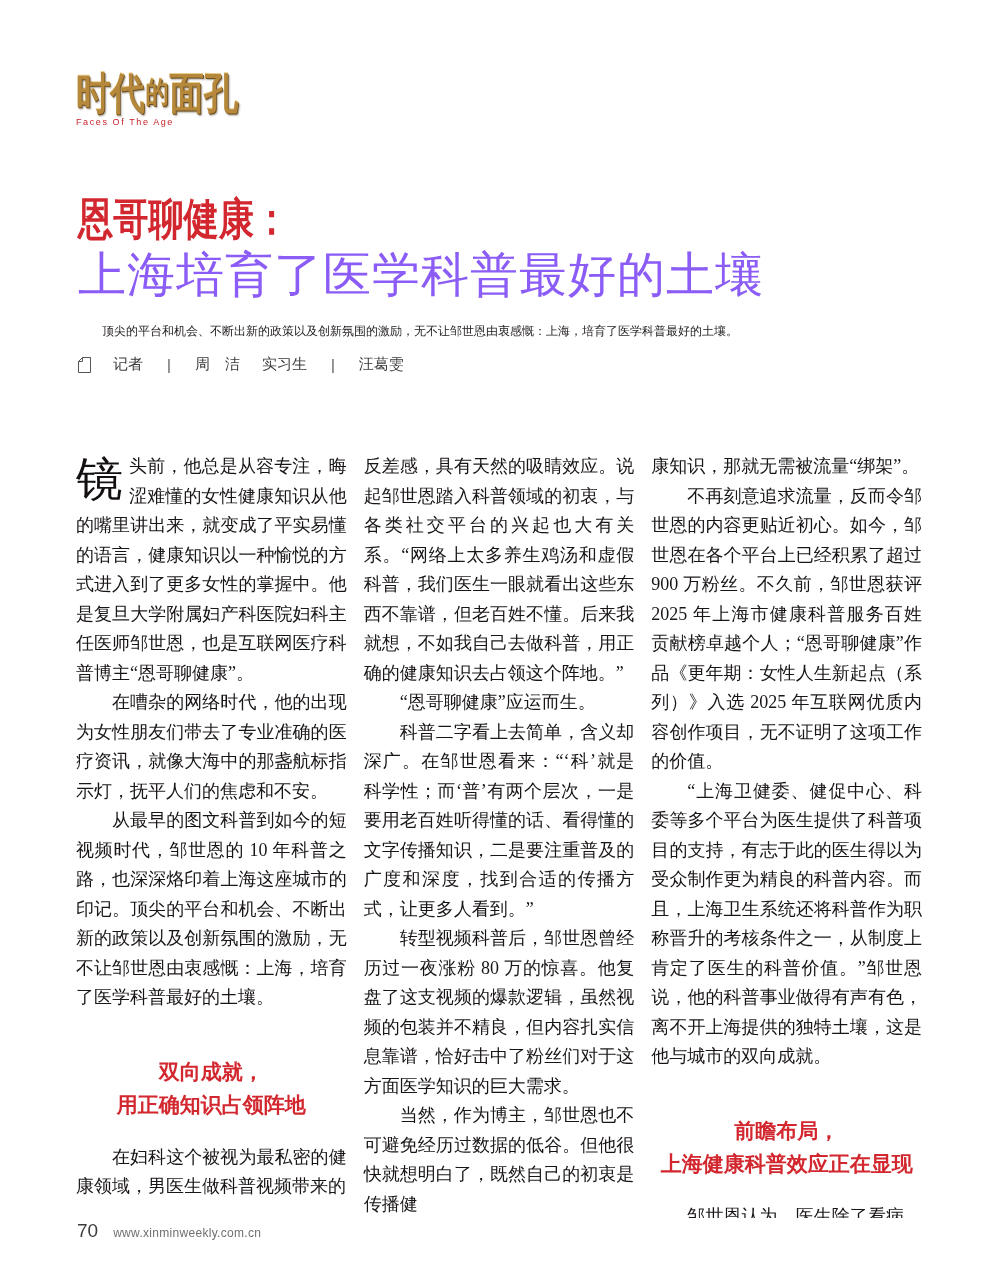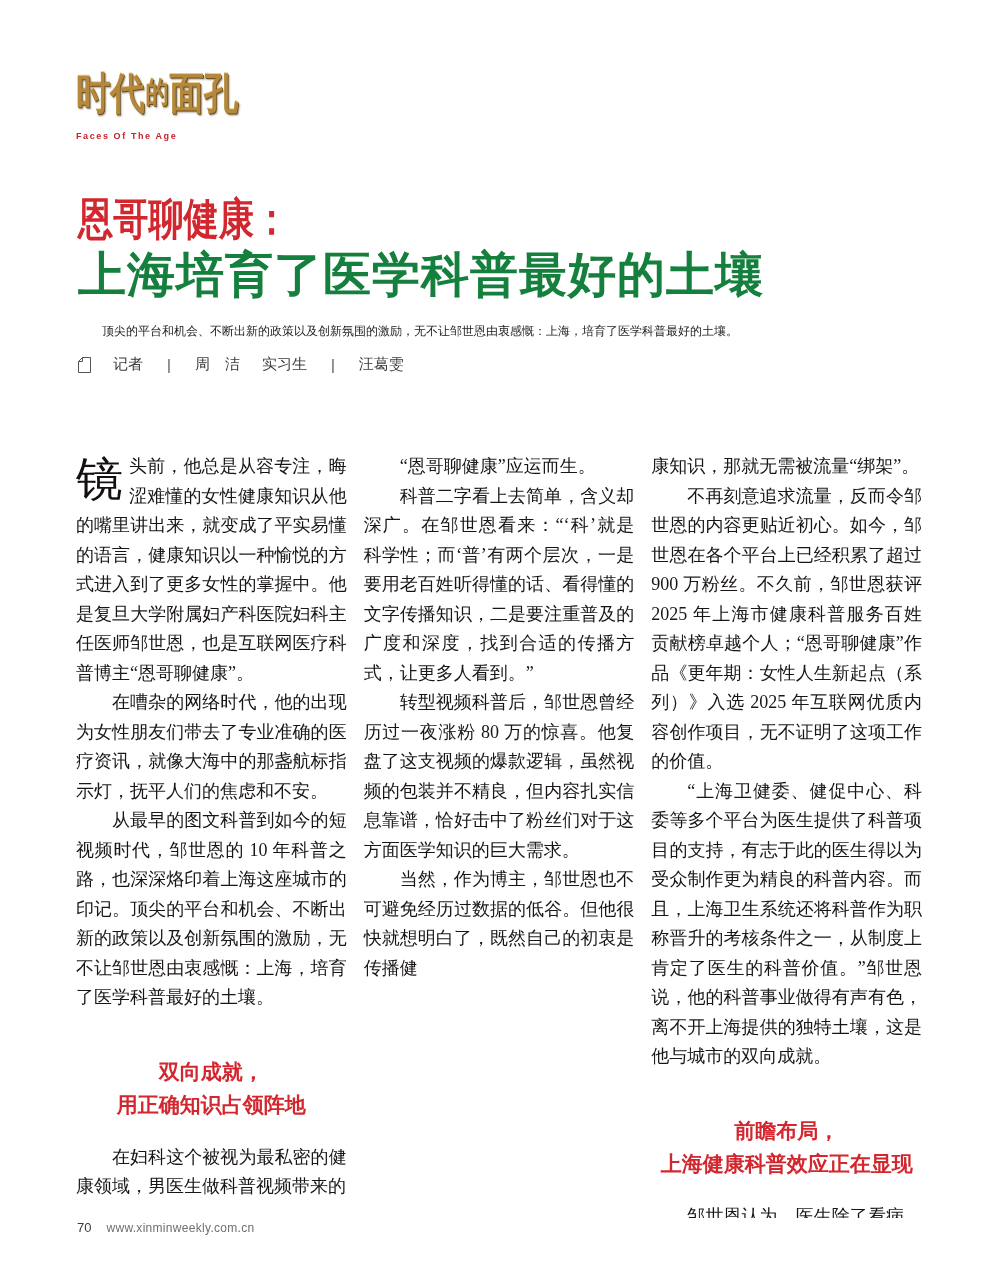--- a/index.html
+++ b/index.html
@@ -22,34 +22,34 @@
   .logo-cn{
     font-family:"Liberation Sans", sans-serif;font-weight:bold;white-space:nowrap;
     transform:scaleX(0.80);transform-origin:left bottom;
     color:var(--gold-mid);
     text-shadow:1px 1px 0 var(--gold-dark), 2px 2px 2px rgba(50,35,10,.45), 0 -1px 0 #e9cd8b;
     line-height:1;
   }
   .logo-cn .big{font-size:43px;}
   .logo-cn .small{font-size:29px;vertical-align:6px;margin:0 1px;}
   .logo-en{
-    font-family:"Liberation Sans", sans-serif;font-weight:bold;
-    color:#c8232c;font-size:9px;letter-spacing:1.6px;margin-top:16px;
+    font-family:"Liberation Sans", sans-serif;font-weight:normal;
+    color:#c8232c;font-size:9px;letter-spacing:1.6px;margin-top:2px;
   }
 
   
   .headline{position:absolute;left:78px;top:197px;width:845px;}
   .kicker{
     margin:0;font-family:"Liberation Sans", sans-serif;font-weight:bold;
     font-size:44px;line-height:1.0;color:var(--red);
     transform:scaleX(0.80);transform-origin:left top;white-space:nowrap;
   }
   .title{
-    margin:9px 0 0;font-family:"Liberation Serif", serif;font-weight:700;
-    font-size:48px;line-height:1.05;color:#15803d;letter-spacing:1px;white-space:nowrap;
+    margin:9px 0 0;font-family:"Liberation Serif", serif;font-weight:400;
+    font-size:48px;line-height:1.05;color:#8b5cf6;letter-spacing:1px;white-space:nowrap;
   }
   .standfirst{
     margin:15px 0 0;width:842px;
     font-family:"Liberation Sans", sans-serif;font-size:12px;line-height:33px;
     color:#262223;text-indent:2em;text-align:justify;
   }
   .byline{
     margin-top:7px;font-family:"Liberation Sans", sans-serif;font-size:15px;color:#3a3a3a;
     display:flex;align-items:center;gap:22px;
   }
@@ -73,21 +73,21 @@
   .subhead{
     margin:42px 0 22px;font-family:"Liberation Sans", sans-serif;font-weight:bold;
     font-size:21px;line-height:33px;color:var(--red);text-align:center;text-indent:0;
   }
 
   
   .pagefoot{
     position:absolute;left:77px;top:1220px;display:flex;align-items:baseline;gap:15px;
     font-family:"Liberation Sans", sans-serif;
   }
-  .pagenum{font-size:13px;color:#3c3c3c;}
+  .pagenum{font-size:19px;color:#3c3c3c;}
   .site{font-size:12px;color:#6f6f6f;letter-spacing:.3px;}
 </style>
 </head>
 <body>
 
 <div class="page">
 
   <div class="logo">
     <div class="logo-cn"><span class="big">时代</span><span class="small">的</span><span class="big">面孔</span></div>
     <div class="logo-en">Faces Of The Age</div>
@@ -120,20 +120,21 @@
       <p class="indent">在嘈杂的网络时代，他的出现为女性朋友们带去了专业准确的医疗资讯，就像大海中的那盏航标指示灯，抚平人们的焦虑和不安。</p>
       <p class="indent">从最早的图文科普到如今的短视频时代，邹世恩的 10 年科普之路，也深深烙印着上海这座城市的印记。顶尖的平台和机会、不断出新的政策以及创新氛围的激励，无不让邹世恩由衷感慨：上海，培育了医学科普最好的土壤。</p>
       <h3 class="subhead">
         <div>双向成就，</div>
         <div>用正确知识占领阵地</div>
       </h3>
       <p class="indent">在妇科这个被视为最私密的健康领域，男医生做科普视频带来的</p>
     </div>
 
     <div class="col">
+      <p>反差感，具有天然的吸睛效应。说起邹世恩踏入科普领域的初衷，与各类社交平台的兴起也大有关系。“网络上太多养生鸡汤和虚假科普，我们医生一眼就看出这些东西不靠谱，但老百姓不懂。后来我就想，不如我自己去做科普，用正确的健康知识去占领这个阵地。”</p>
       <p class="indent">“恩哥聊健康”应运而生。</p>
       <p class="indent">科普二字看上去简单，含义却深广。在邹世恩看来：“‘科’就是科学性；而‘普’有两个层次，一是要用老百姓听得懂的话、看得懂的文字传播知识，二是要注重普及的广度和深度，找到合适的传播方式，让更多人看到。”</p>
       <p class="indent">转型视频科普后，邹世恩曾经历过一夜涨粉 80 万的惊喜。他复盘了这支视频的爆款逻辑，虽然视频的包装并不精良，但内容扎实信息靠谱，恰好击中了粉丝们对于这方面医学知识的巨大需求。</p>
       <p class="indent">当然，作为博主，邹世恩也不可避免经历过数据的低谷。但他很快就想明白了，既然自己的初衷是传播健</p>
     </div>
 
     <div class="col">
       <p>康知识，那就无需被流量“绑架”。</p>
       <p class="indent">不再刻意追求流量，反而令邹世恩的内容更贴近初心。如今，邹世恩在各个平台上已经积累了超过 900 万粉丝。不久前，邹世恩获评 2025 年上海市健康科普服务百姓贡献榜卓越个人；“恩哥聊健康”作品《更年期：女性人生新起点（系列）》入选 2025 年互联网优质内容创作项目，无不证明了这项工作的价值。</p>
       <p class="indent">“上海卫健委、健促中心、科委等多个平台为医生提供了科普项目的支持，有志于此的医生得以为受众制作更为精良的科普内容。而且，上海卫生系统还将科普作为职称晋升的考核条件之一，从制度上肯定了医生的科普价值。”邹世恩说，他的科普事业做得有声有色，离不开上海提供的独特土壤，这是他与城市的双向成就。</p>

